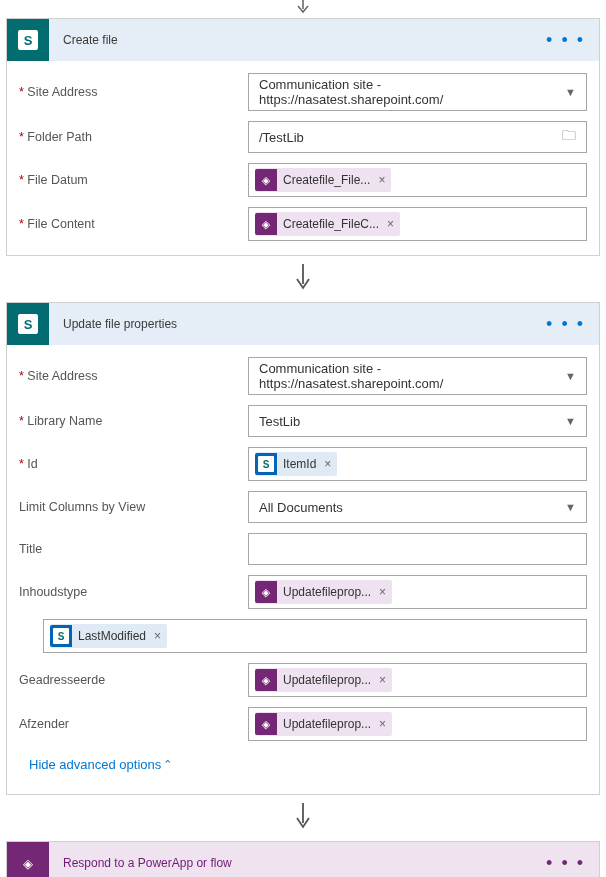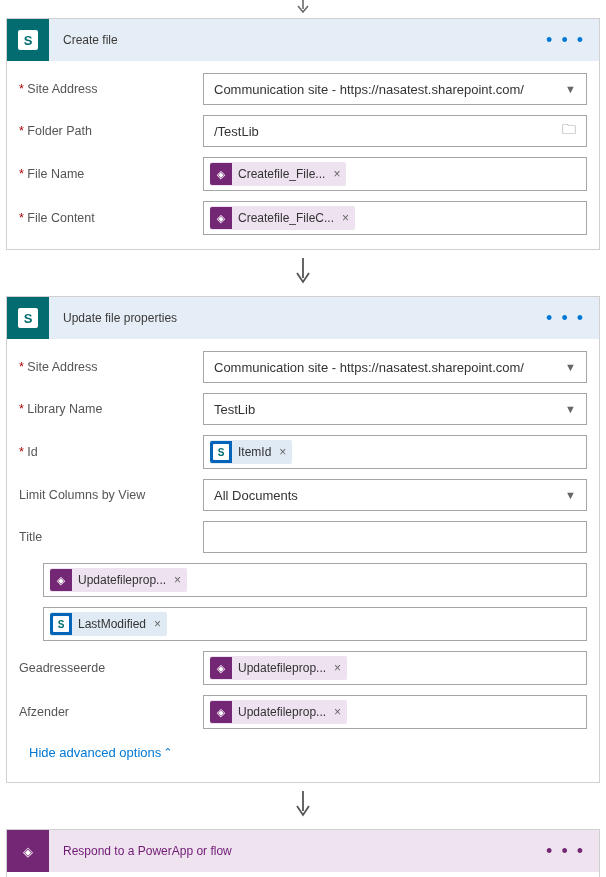--- a/index.html
+++ b/index.html
@@ -48,20 +48,21 @@
   }
   .ellipsis.pa { color: #742774; }
 
   .card-body {
     padding: 12px 12px 14px 12px;
   }
   .form-row {
     display: flex;
     align-items: center;
     margin-bottom: 10px;
+    gap: 45px;
   }
   .form-row:last-child { margin-bottom: 0; justify-content: flex-end; }
   .form-label {
     width: 160px;
     flex-shrink: 0;
     font-size: 12.5px;
     color: #555;
   }
   .req::before {
     content: "* ";
@@ -183,21 +184,21 @@
       </div>
     </div>
     <div class="form-row">
       <div class="form-label req">Folder Path</div>
       <div class="field">
         <span class="field-text">/TestLib</span>
         <span class="folder-ico">🗀</span>
       </div>
     </div>
     <div class="form-row">
-      <div class="form-label req">File Name</div>
+      <div class="form-label req">File Datum</div>
       <div class="field">
         <span class="token pa">
           <span class="ticon">◈</span>
           <span class="tlabel">Createfile_File...</span>
           <span class="tclose">×</span>
         </span>
       </div>
     </div>
     <div class="form-row">
       <div class="form-label req">File Content</div>
@@ -260,20 +261,21 @@
         <span class="chevron">▼</span>
       </div>
     </div>
     <div class="form-row">
       <div class="form-label">Title</div>
       <div class="field">
         <span class="field-text"></span>
       </div>
     </div>
     <div class="form-row">
+      <div class="form-label">Inhoudstype</div>
       <div class="field">
         <span class="token pa">
           <span class="ticon">◈</span>
           <span class="tlabel">Updatefileprop...</span>
           <span class="tclose">×</span>
         </span>
       </div>
     </div>
     <div class="form-row">
       <div class="field">

